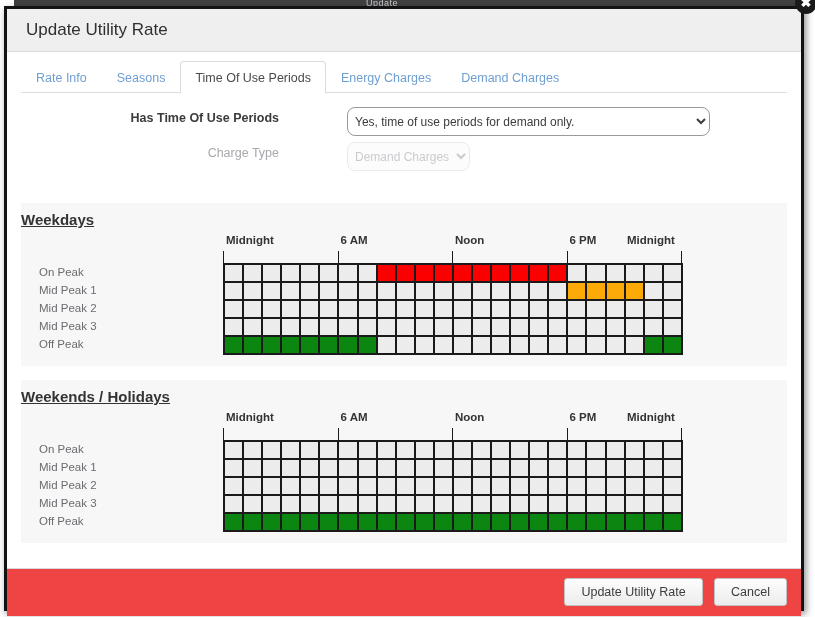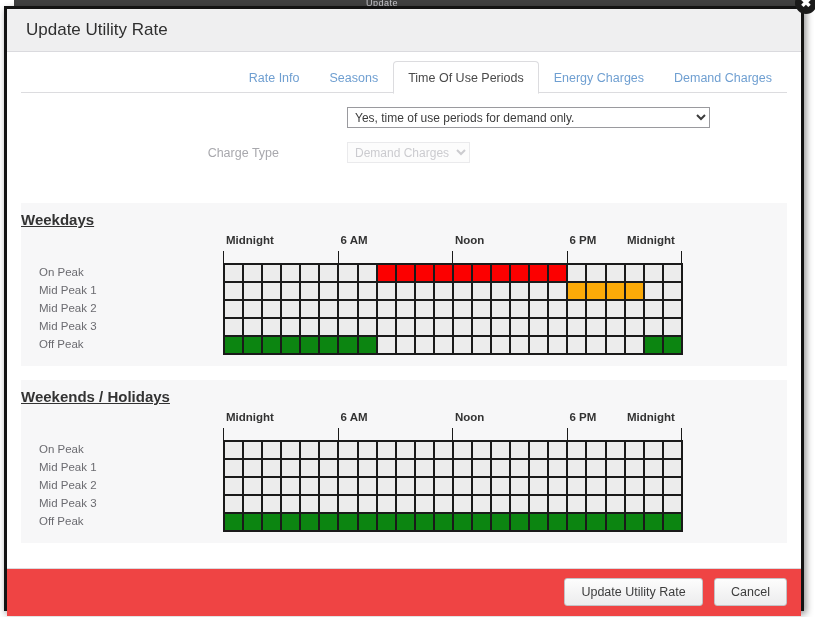--- a/index.html
+++ b/index.html
@@ -61,21 +61,20 @@
   }
 
   
   #tab-bar {
     position: relative;
     height: 33px;
     margin: 8px 14px 0 14px;
     border-bottom: 1px solid #dcdcdf;
     white-space: nowrap;
     font-size: 0;
-    text-align: right;
   }
   .tab {
     display: inline-block;
     font-size: 12.5px;
     color: #6f9fd1;
     padding: 9px 14px 8px 14px;
     cursor: pointer;
     position: relative; top: 1px;
     border: 1px solid transparent;
     border-radius: 4px 4px 0 0;
@@ -99,22 +98,22 @@
   }
   .form-label.muted { color: #a8a8ad; font-weight: normal; }
   .form-control { position: absolute; left: 340px; top: 0; }
 
   select.sel {
     font-family: "Liberation Sans", sans-serif;
     font-size: 12px;
     color: #3c3c3c;
     background: #ffffff;
     border: 1px solid #9a9a9e;
-    border-radius: 0;
-    height: 21px;
+    border-radius: 8px;
+    height: 29px;
     padding: 1px 3px;
   }
   select.sel-wide { width: 363px; }
   select.sel-disabled {
     color: #b6b6bb;
     background: #fbfbfc;
     border: 1px solid #e2e2e5;
   }
 
   
@@ -212,20 +211,21 @@
     <div id="modal-title">Update Utility Rate</div>
     <div id="close-button">✖</div>
   </div>
 
   <div id="modal-body">
 
     <div id="tab-bar"><div class="tab">Rate Info</div><div class="tab">Seasons</div><div class="tab active">Time Of Use Periods</div><div class="tab">Energy Charges</div><div class="tab">Demand Charges</div></div>
 
     <div id="form-area">
         <div class="form-row">
+          <div class="form-label">Has Time Of Use Periods</div>
           <div class="form-control"><select class="sel sel-wide"><option>No time of use periods</option><option selected="">Yes, time of use periods for demand only.</option><option>Yes, time of use periods for energy only.</option><option>Yes, time of use periods for energy and demand.</option></select></div>
         </div>
         <div class="form-row">
           <div class="form-label muted">Charge Type</div>
           <div class="form-control"><select class="sel sel-disabled" disabled=""><option>Demand Charges</option><option>Energy Charges</option></select></div>
         </div>
       </div>
 
     <div class="tou-panel">
       <div class="tou-title">Weekdays</div>

